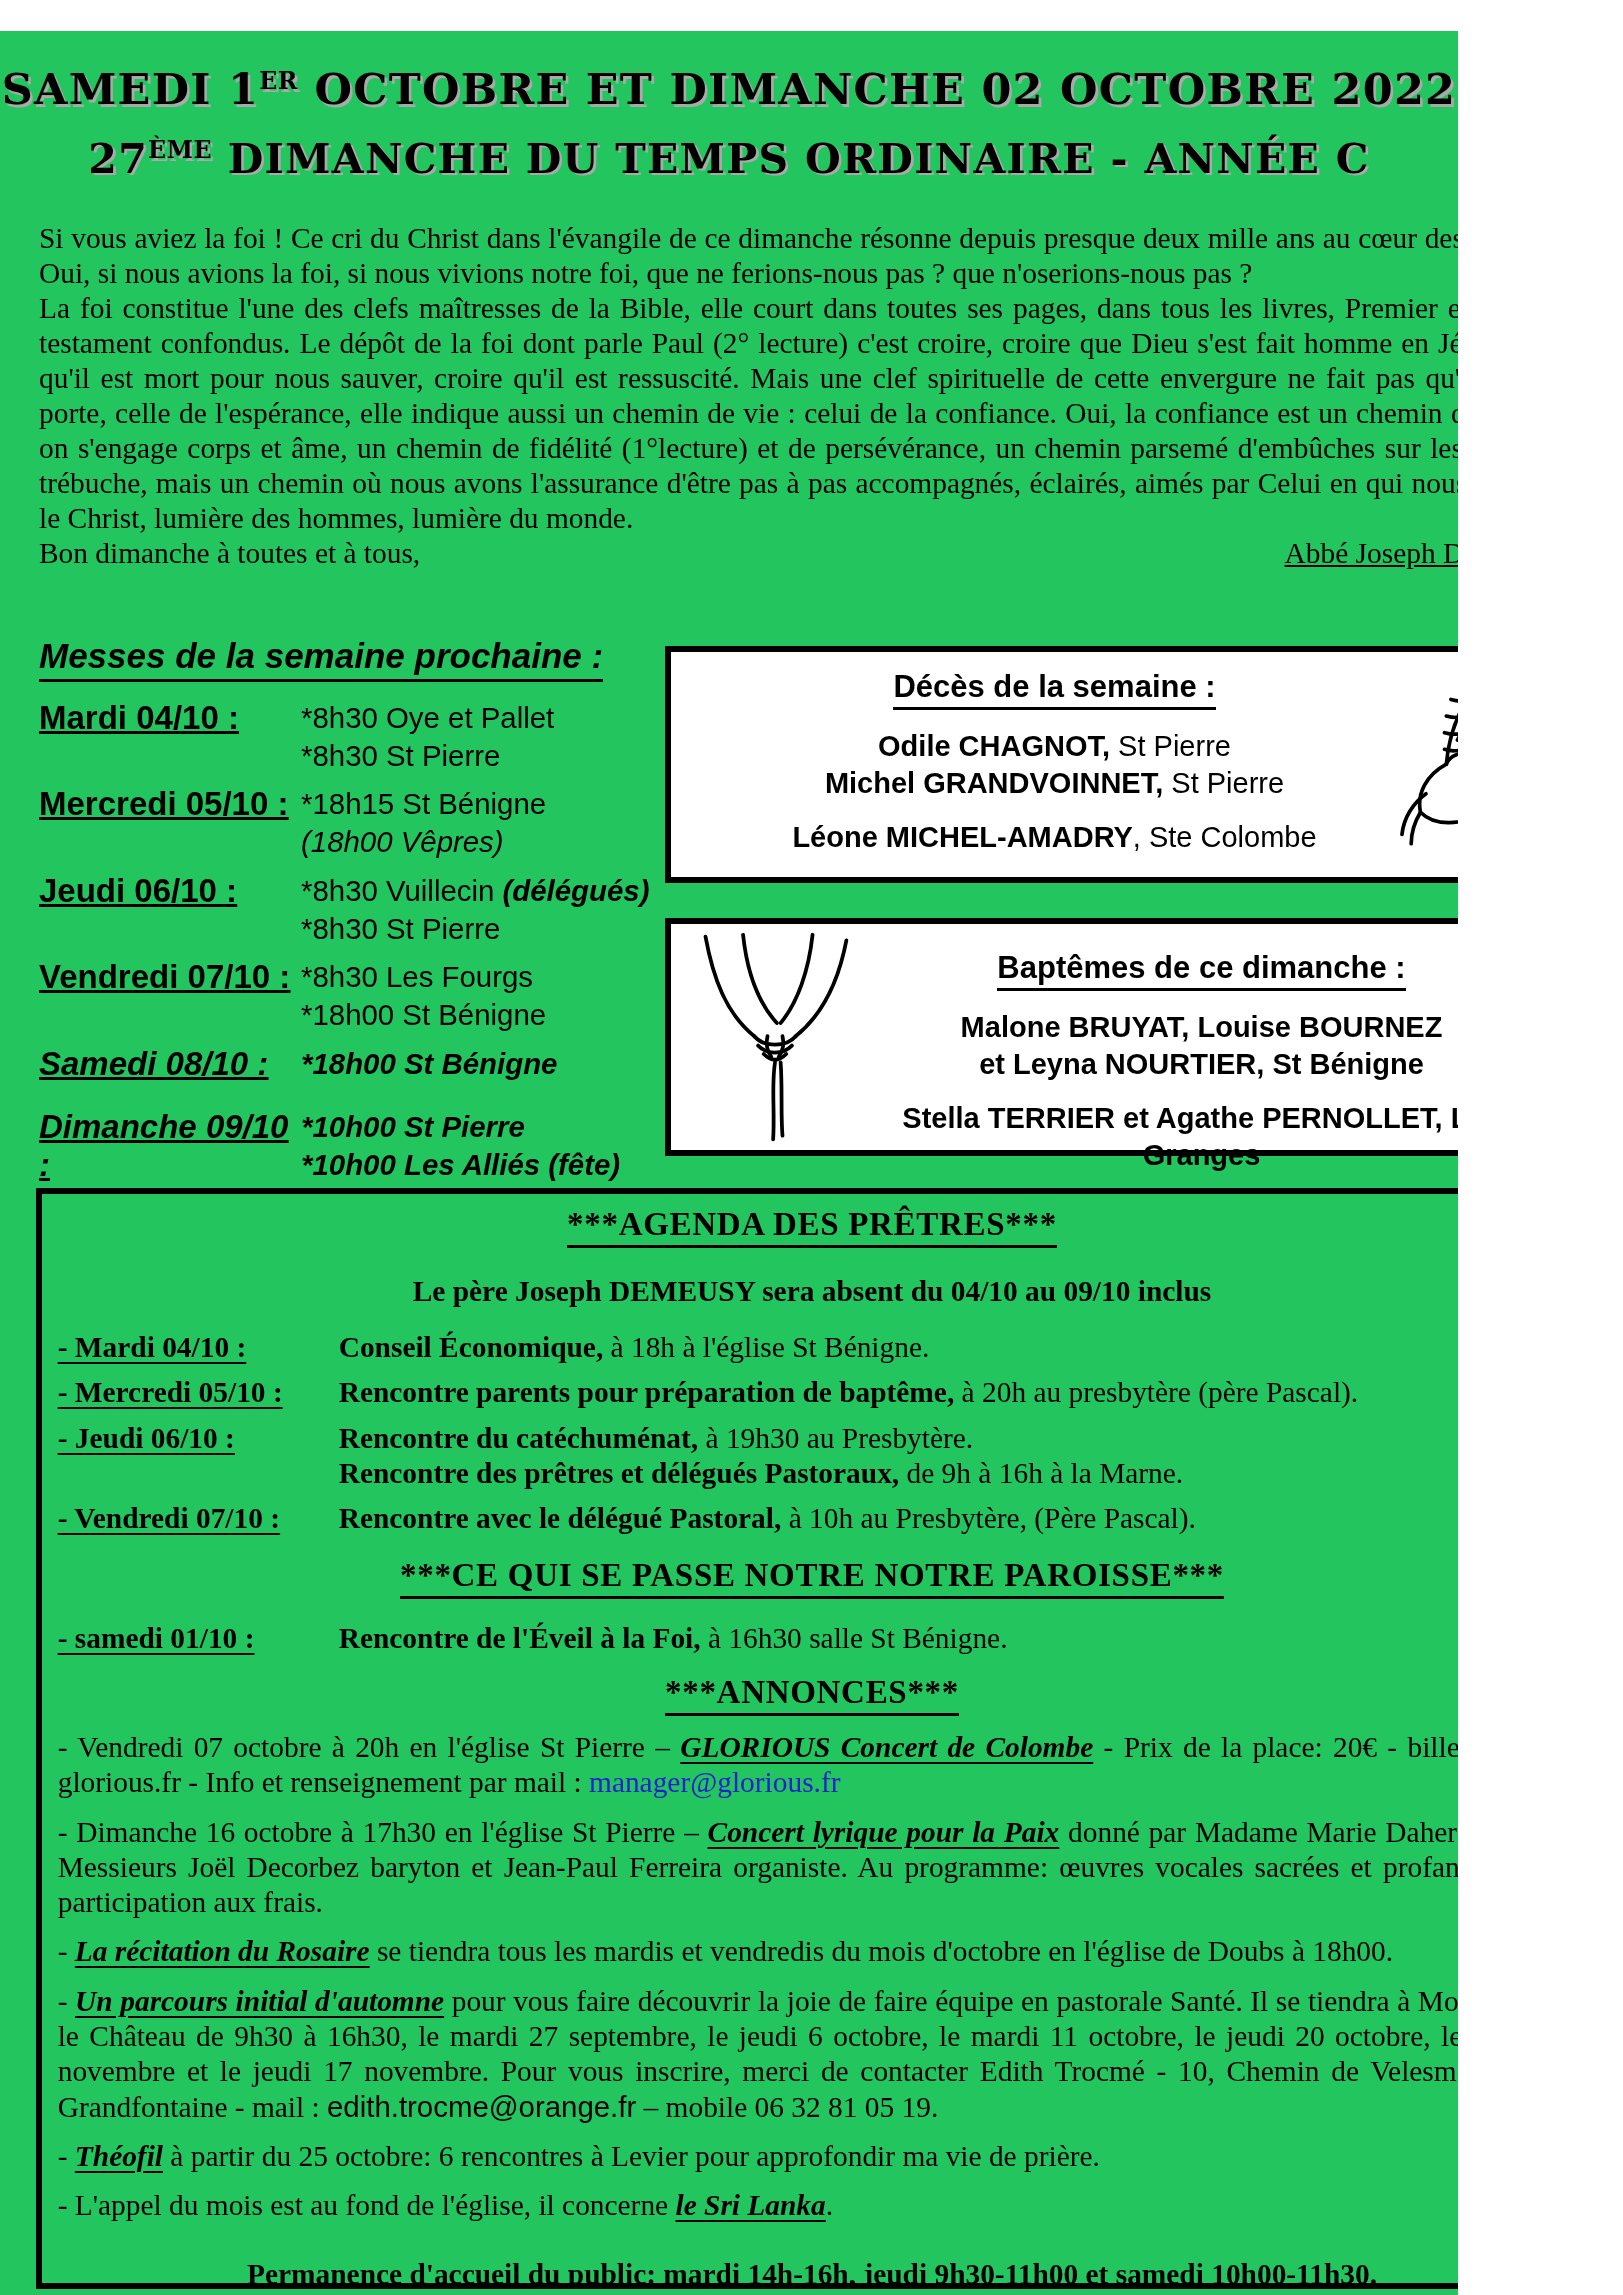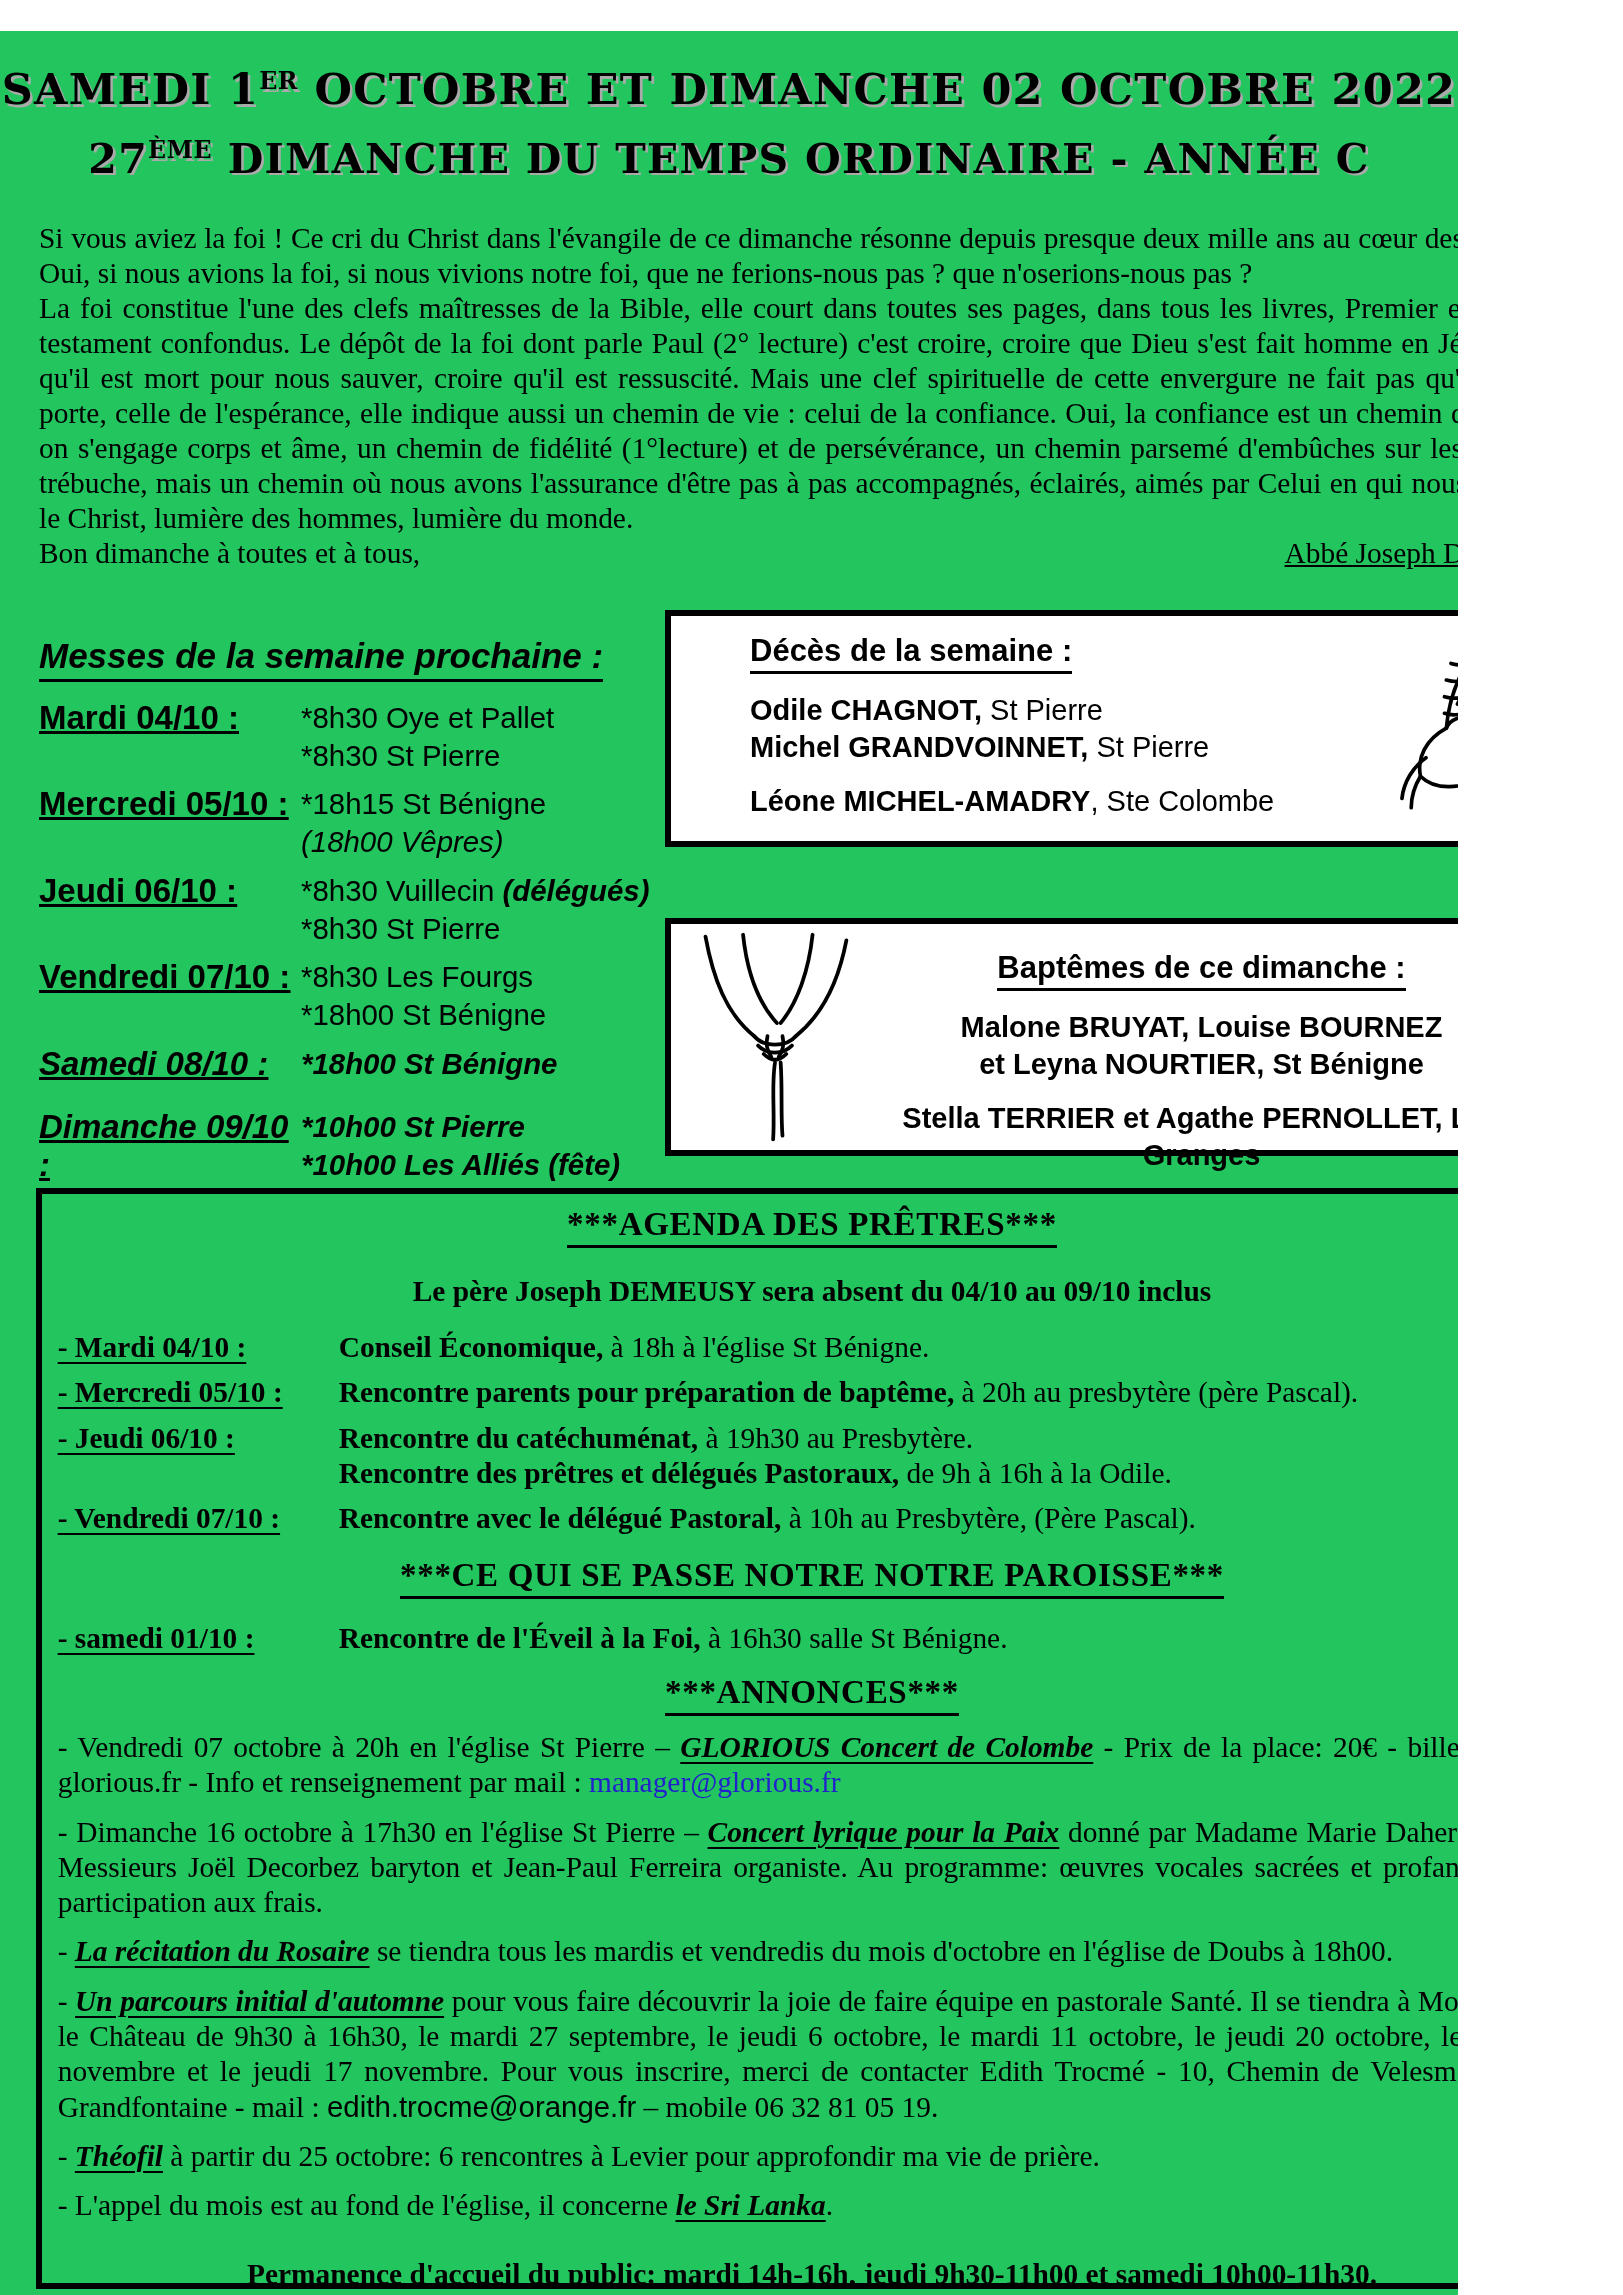--- a/index.html
+++ b/index.html
@@ -52,21 +52,21 @@
   .mass-day.it{font-style:italic;}
   .mass-times{flex:1;font-size:29.4px;line-height:38px;}
   .t-it{font-style:italic;}
   .t-bi{font-style:italic;font-weight:bold;}
   
   .box{
     position:absolute;box-sizing:border-box;
     border:6.5px solid #000;background:#fff;
     font-family:"Liberation Sans",sans-serif;
   }
-  .box-deces{left:665px;top:579px;width:916px;height:237px;padding:17px 216px 6.5px 79px;text-align:left;}
+  .box-deces{left:665px;top:615px;width:916px;height:237px;padding:17px 216px 6.5px 79px;text-align:center;}
   .box-bapt{left:665px;top:887px;width:916px;height:238px;padding:26px 26px 6.5px 183px;text-align:center;}
   .box-title{display:inline-block;font-size:31px;font-weight:bold;border-bottom:3.3px solid #000;padding-bottom:2px;margin-bottom:18.3px;}
   .box-entry{margin:0;font-size:29px;line-height:37px;}
   .box-entry strong{font-weight:bold;}
   .box-entry.sp{margin-top:17px;}
   .dove-wrap{position:absolute;right:3.9px;top:2.6px;width:216px;height:222px;}
   .hands-wrap{position:absolute;left:9.2px;top:6.5px;width:190px;height:216px;}
   .dove-wrap svg,.hands-wrap svg{width:100%;height:100%;}
   
   .box-main{
@@ -233,21 +233,21 @@
 
     <div class="arow">
       <div class="alabel"><span>- Mercredi 05/10 :</span></div>
       <div class="adesc"><span class="lead">Rencontre parents pour préparation de baptême,</span><span> à 20h au presbytère (père Pascal).</span></div>
     </div>
 
     <div class="arow">
       <div class="alabel"><span>- Jeudi 06/10 :</span></div>
       <div class="adesc">
         <div><span class="lead">Rencontre du catéchuménat,</span><span> à 19h30 au Presbytère.</span></div>
-        <div><span class="lead">Rencontre des prêtres et délégués Pastoraux,</span><span> de 9h à 16h à la Odile.</span></div>
+        <div><span class="lead">Rencontre des prêtres et délégués Pastoraux,</span><span> de 9h à 16h à la Marne.</span></div>
       </div>
     </div>
 
     <div class="arow">
       <div class="alabel"><span>- Vendredi 07/10 :</span></div>
       <div class="adesc"><span class="lead">Rencontre avec le délégué Pastoral,</span><span> à 10h au Presbytère, (Père Pascal).</span></div>
     </div>
 
     <div class="sec-title" style="margin-top:22px;"><span>***CE QUI SE PASSE NOTRE NOTRE PAROISSE***</span></div>
 

